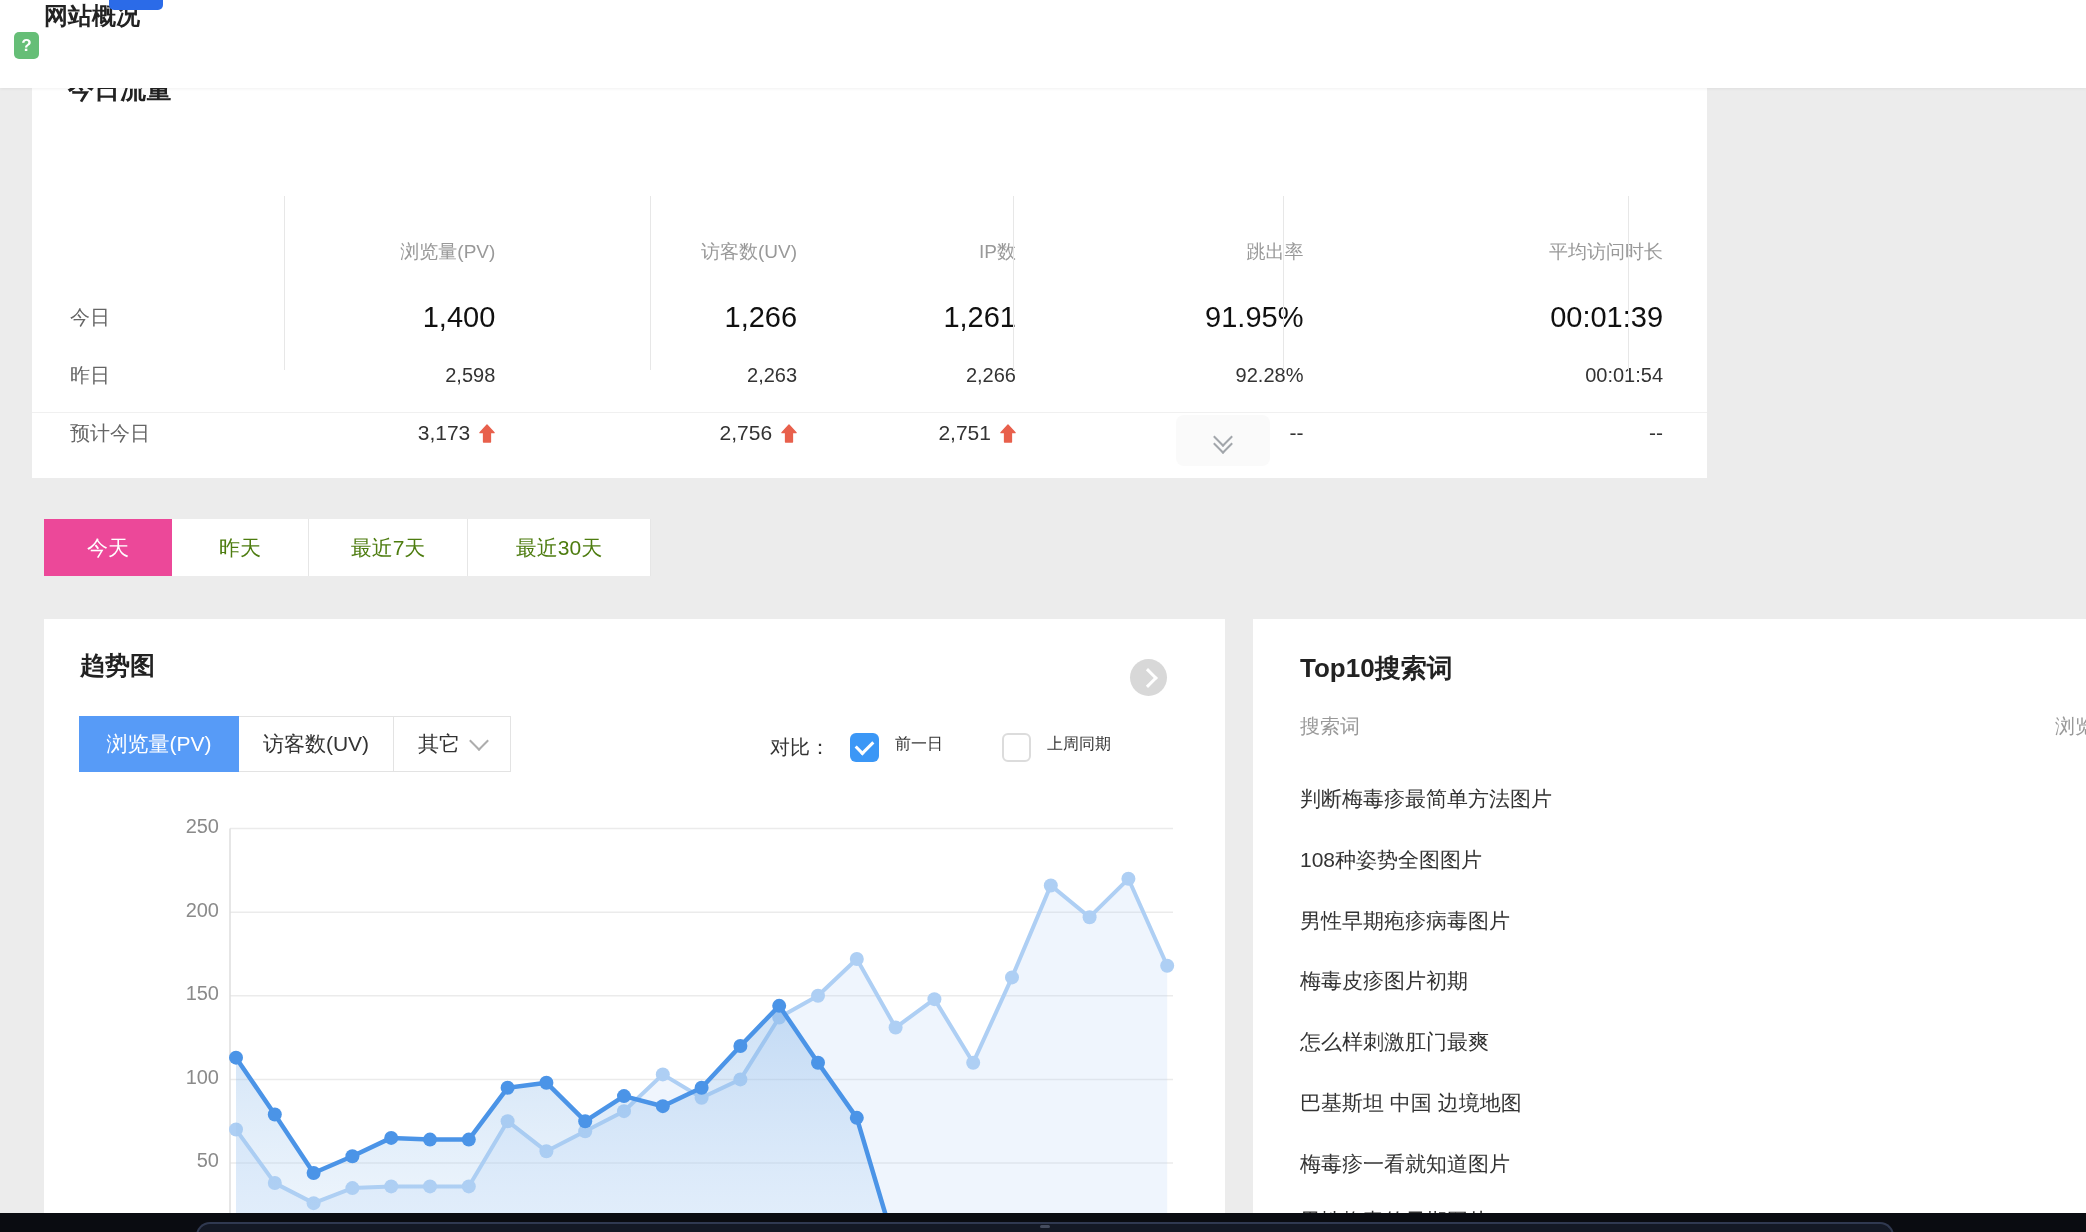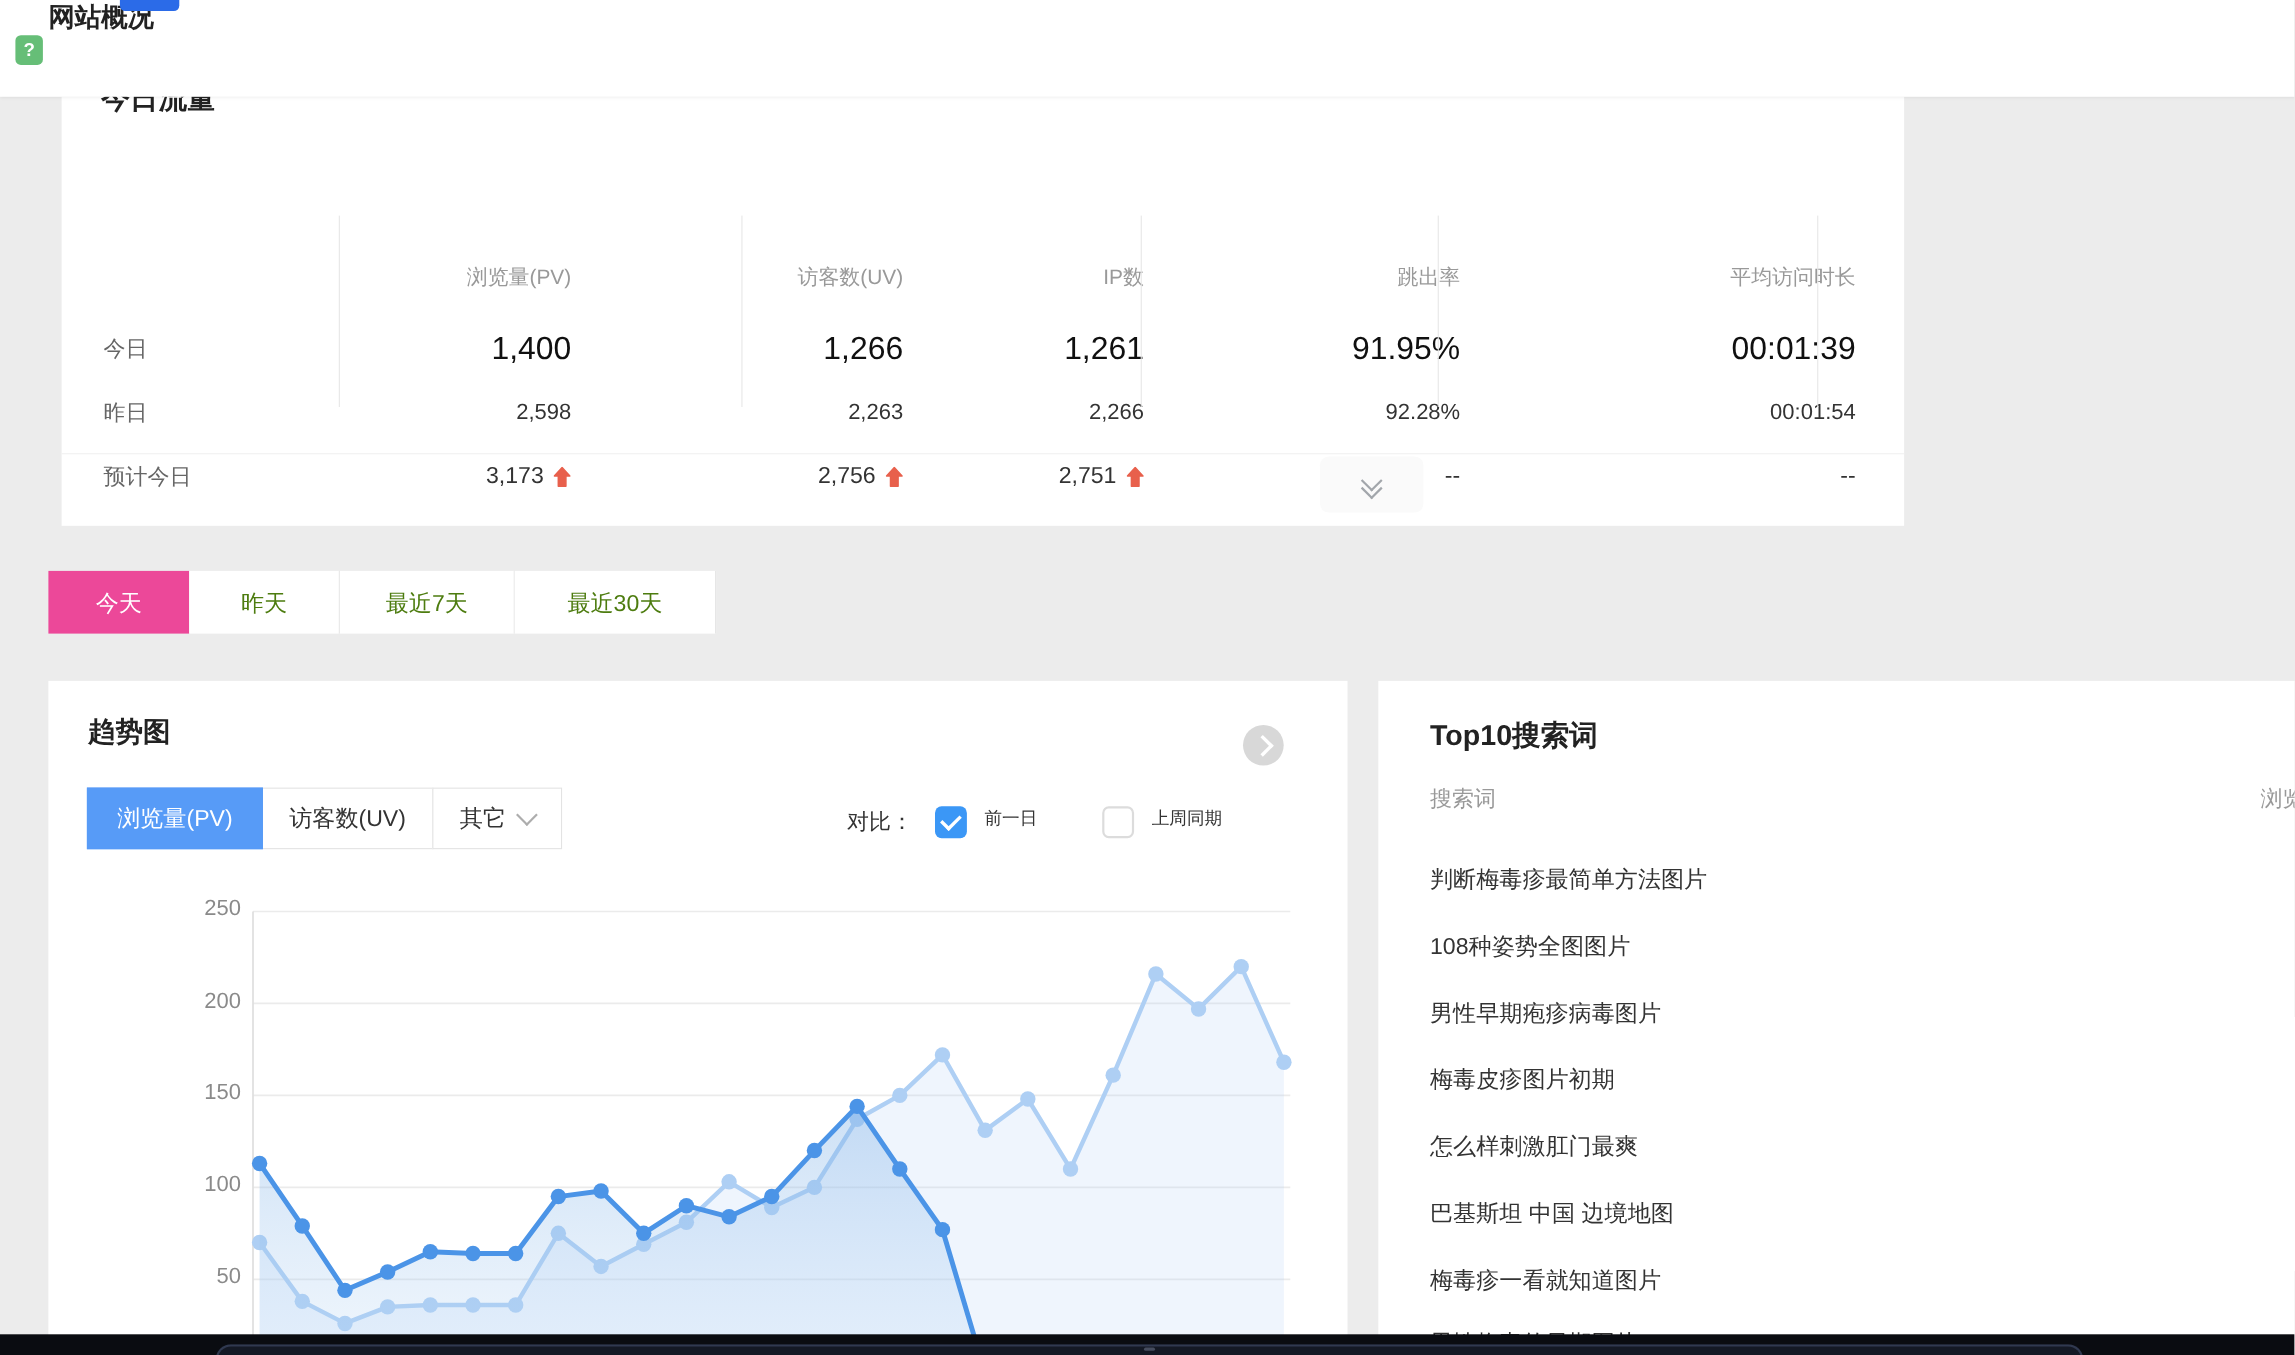--- a/index.html
+++ b/index.html
@@ -13,21 +13,21 @@
   
   .top-pill{position:absolute;left:109px;top:0;width:54px;height:10px;background:#2B6BE8;border-radius:0 0 5px 5px;z-index:25;}
   .page-header{position:absolute;left:0;top:0;width:2086px;height:88px;background:#FFFFFF;z-index:20;
     box-shadow:0 1px 3px rgba(0,0,0,0.06);display:flex;align-items:flex-start;flex-direction:column;}
   .page-title{margin-left:44px;font-size:24px;font-weight:600;color:#222;}
   .help-badge{margin-left:14px;width:25px;height:27px;background:#66BE77;border-radius:5px;
     display:flex;align-items:center;justify-content:center;color:#fff;font-size:17px;font-weight:700;}
 
   
   .card{background:#fff;position:absolute;}
-  .card-traffic{left:56px;top:88px;width:1675px;height:390px;z-index:1;}
+  .card-traffic{left:32px;top:88px;width:1675px;height:390px;z-index:1;}
   .section-heading{position:absolute;left:36px;top:-16px;font-size:26px;font-weight:700;color:#222;}
   .t-row{position:absolute;left:0;width:100%;display:flex;}
   .t-cell{display:flex;align-items:center;justify-content:flex-end;box-sizing:border-box;}
   .cell-label{width:252px;justify-content:flex-start;padding-left:38px;}
   .c1{width:366px;padding-right:45px;}
   .c2{width:363px;padding-right:40px;}
   .c3{width:270px;padding-right:45px;}
   .c4{width:345px;padding-right:40px;}
   .c5{width:446px;padding-right:44px;}
   .t-head{top:148px;height:32px;font-size:19px;color:#999;}

